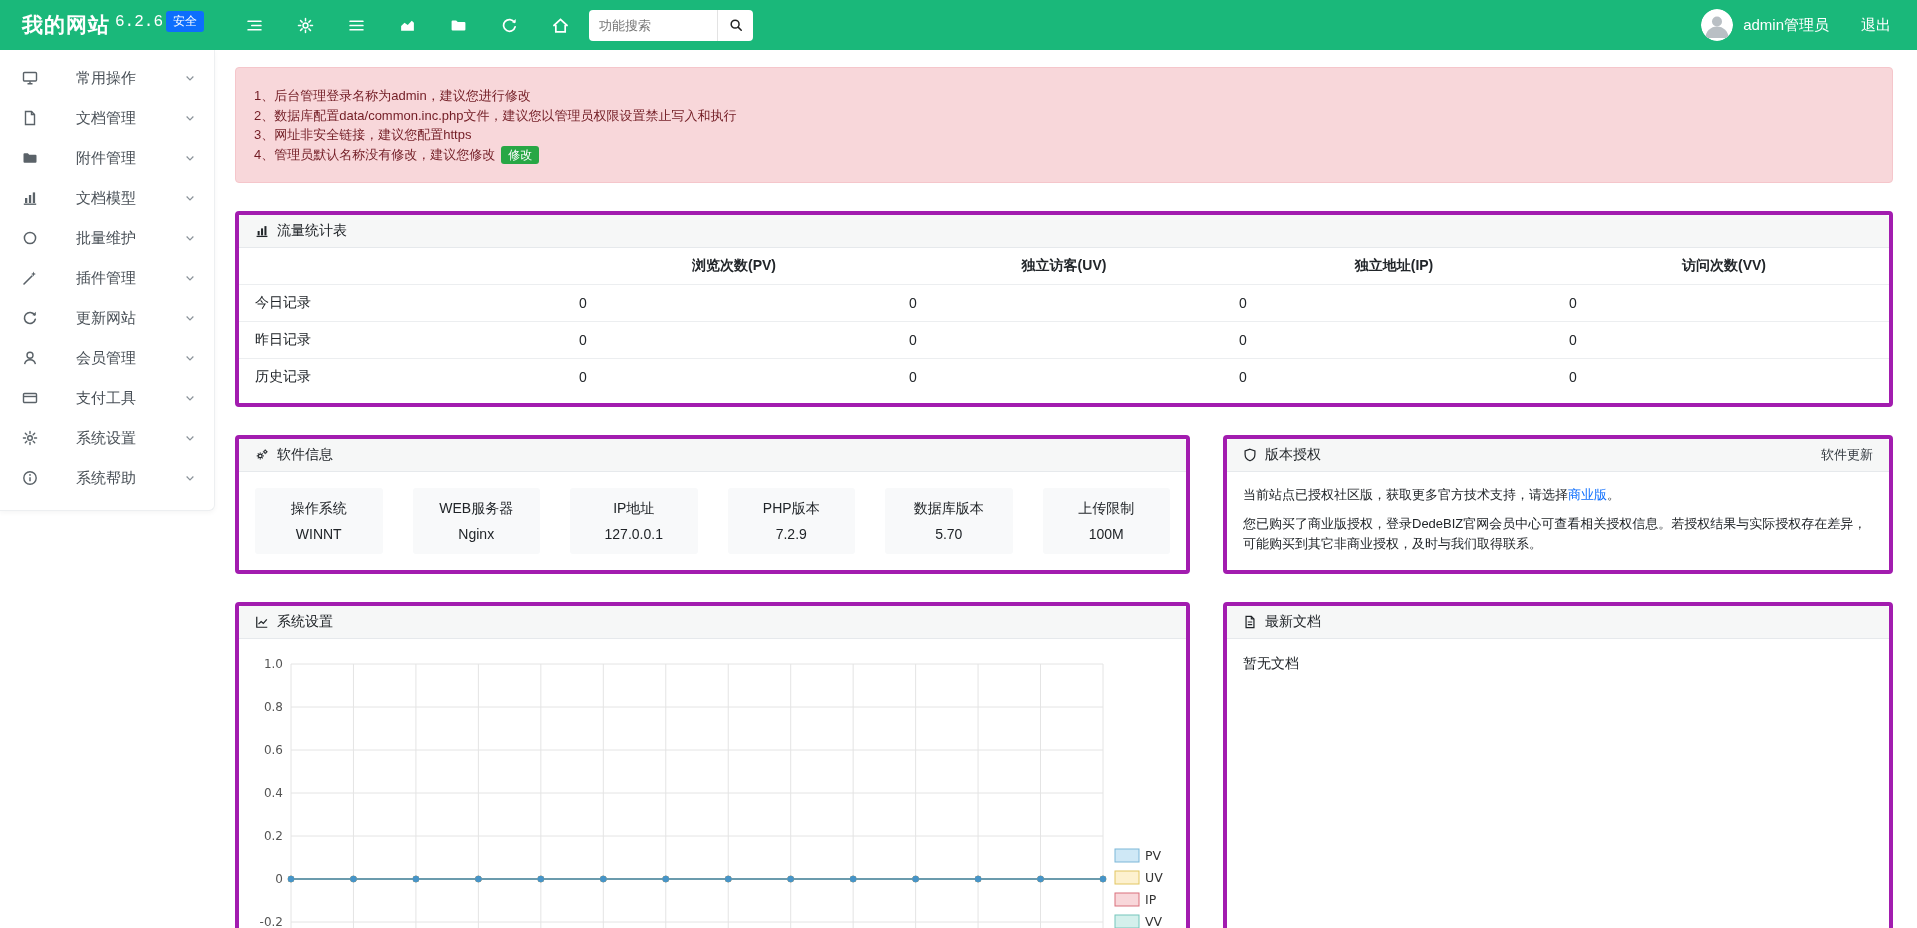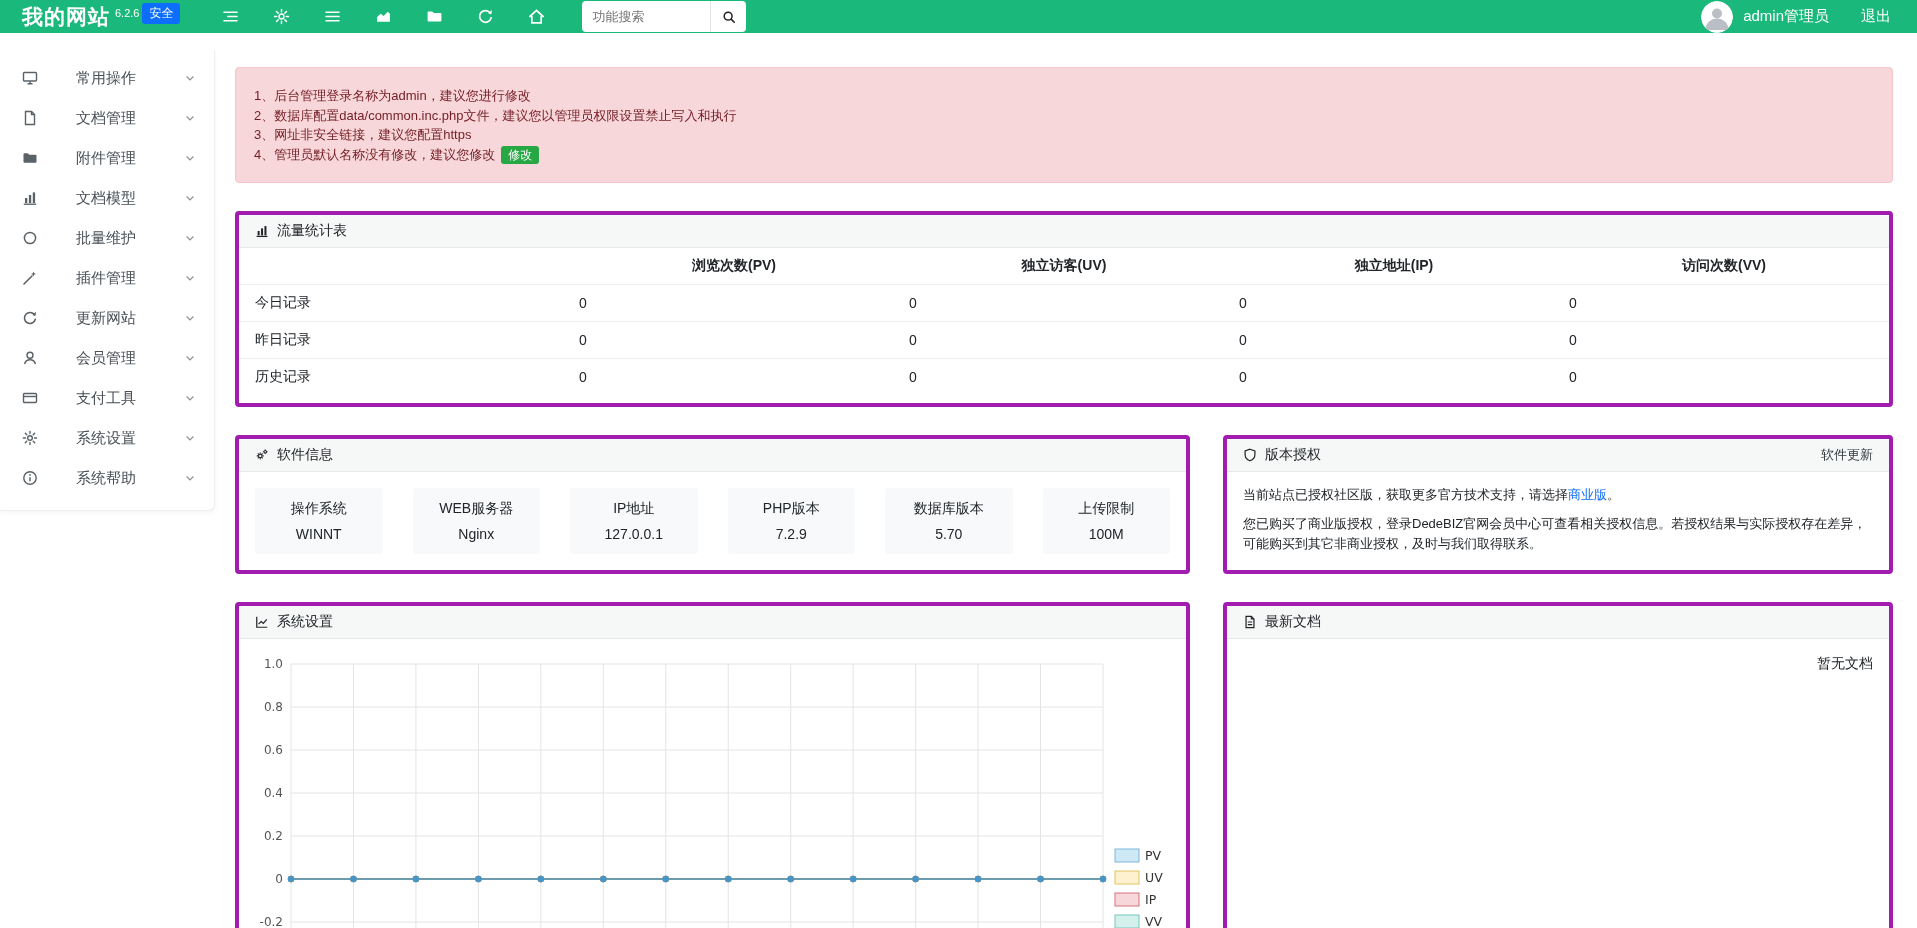--- a/index.html
+++ b/index.html
@@ -6,35 +6,35 @@
   html, body { background: #fff; }
   body {
     width: 1917px; height: 928px; overflow: hidden; position: relative;
     font-family: "Liberation Sans", "DejaVu Sans", sans-serif;
     font-size: 14px; color: #212529;
   }
   .icon svg { width: 100%; height: 100%; display: block; }
 
   
   .navbar {
-    position: fixed; top: 0; left: 0; right: 0; height: 33px; z-index: 10;
+    position: fixed; top: 0; left: 0; right: 0; height: 50px; z-index: 10;
     background: var(--navbar_bg, #1ab87a);
     display: flex; align-items: center; padding: 0 26px 0 22px; color: #fff;
   }
   .brand-wrap { display: flex; align-items: flex-start; }
   .brand { font-size: 21px; font-weight: 700; letter-spacing: 1px; line-height: 30px; }
   .brand-sup { display: flex; align-items: center; margin: 1px 0 0 5px; }
-  .brand-ver { font-size: 11px; }
+  .brand-ver { font-size: 16px; font-family: Liberation Mono, monospace; }
   .badge-safe {
     background: var(--safe_badge, #0d6efd); color: #fff; font-size: 12px;
     padding: 2px 7px; border-radius: 3px; margin-left: 3px; cursor: pointer;
   }
   .nav-icons { display: flex; align-items: center; gap: 34px; margin-left: 42px; }
   .nav-icon { width: 17px; height: 17px; color: #fff; cursor: pointer; }
-  .search-box { display: flex; margin-left: 37px; height: 31px; }
+  .search-box { display: flex; margin-left: 20px; height: 31px; }
   .search-input {
     width: 128px; border: none; border-radius: 4px 0 0 4px; padding: 0 10px;
     font-size: 13px; outline: none; color: #333;
     font-family: "Liberation Sans", "DejaVu Sans", sans-serif;
   }
   .search-btn {
     width: 36px; background: #fff; border: none; border-left: 1px solid #e3e3e3;
     border-radius: 0 4px 4px 0; display: flex; align-items: center; justify-content: center; cursor: pointer;
   }
   .search-btn .icon { width: 14px; height: 14px; color: #222; }
@@ -91,21 +91,21 @@
   .col-right { flex: 1; }
 
   .info-grid { display: flex; gap: 30px; padding: 16px; }
   .info-box { flex: 1; background: #f8f9fa; border-radius: 3px; text-align: center; padding: 12px 4px; font-size: 14px; }
   .info-label { margin-bottom: 8px; }
 
   .license-body { padding: 13px 16px 15px; font-size: 13px; line-height: 20px; }
   .license-p1 { margin-bottom: 9px; }
   .link { color: var(--link, #0d6efd); cursor: pointer; }
 
-  .docs-empty { padding: 16px; text-align: right; font-size: 14px; color: #212529; }
+  .docs-empty { padding: 16px; text-align: left; font-size: 14px; color: #212529; }
 
   .chart-body { padding: 12px 16px 0; }
   #traffic-chart text { font-family: "DejaVu Sans", "Liberation Sans", sans-serif; }
 </style>
 </head>
 <body>
 
 <div class="navbar">
   <div class="brand-wrap">
     <span class="brand">我的网站</span>

